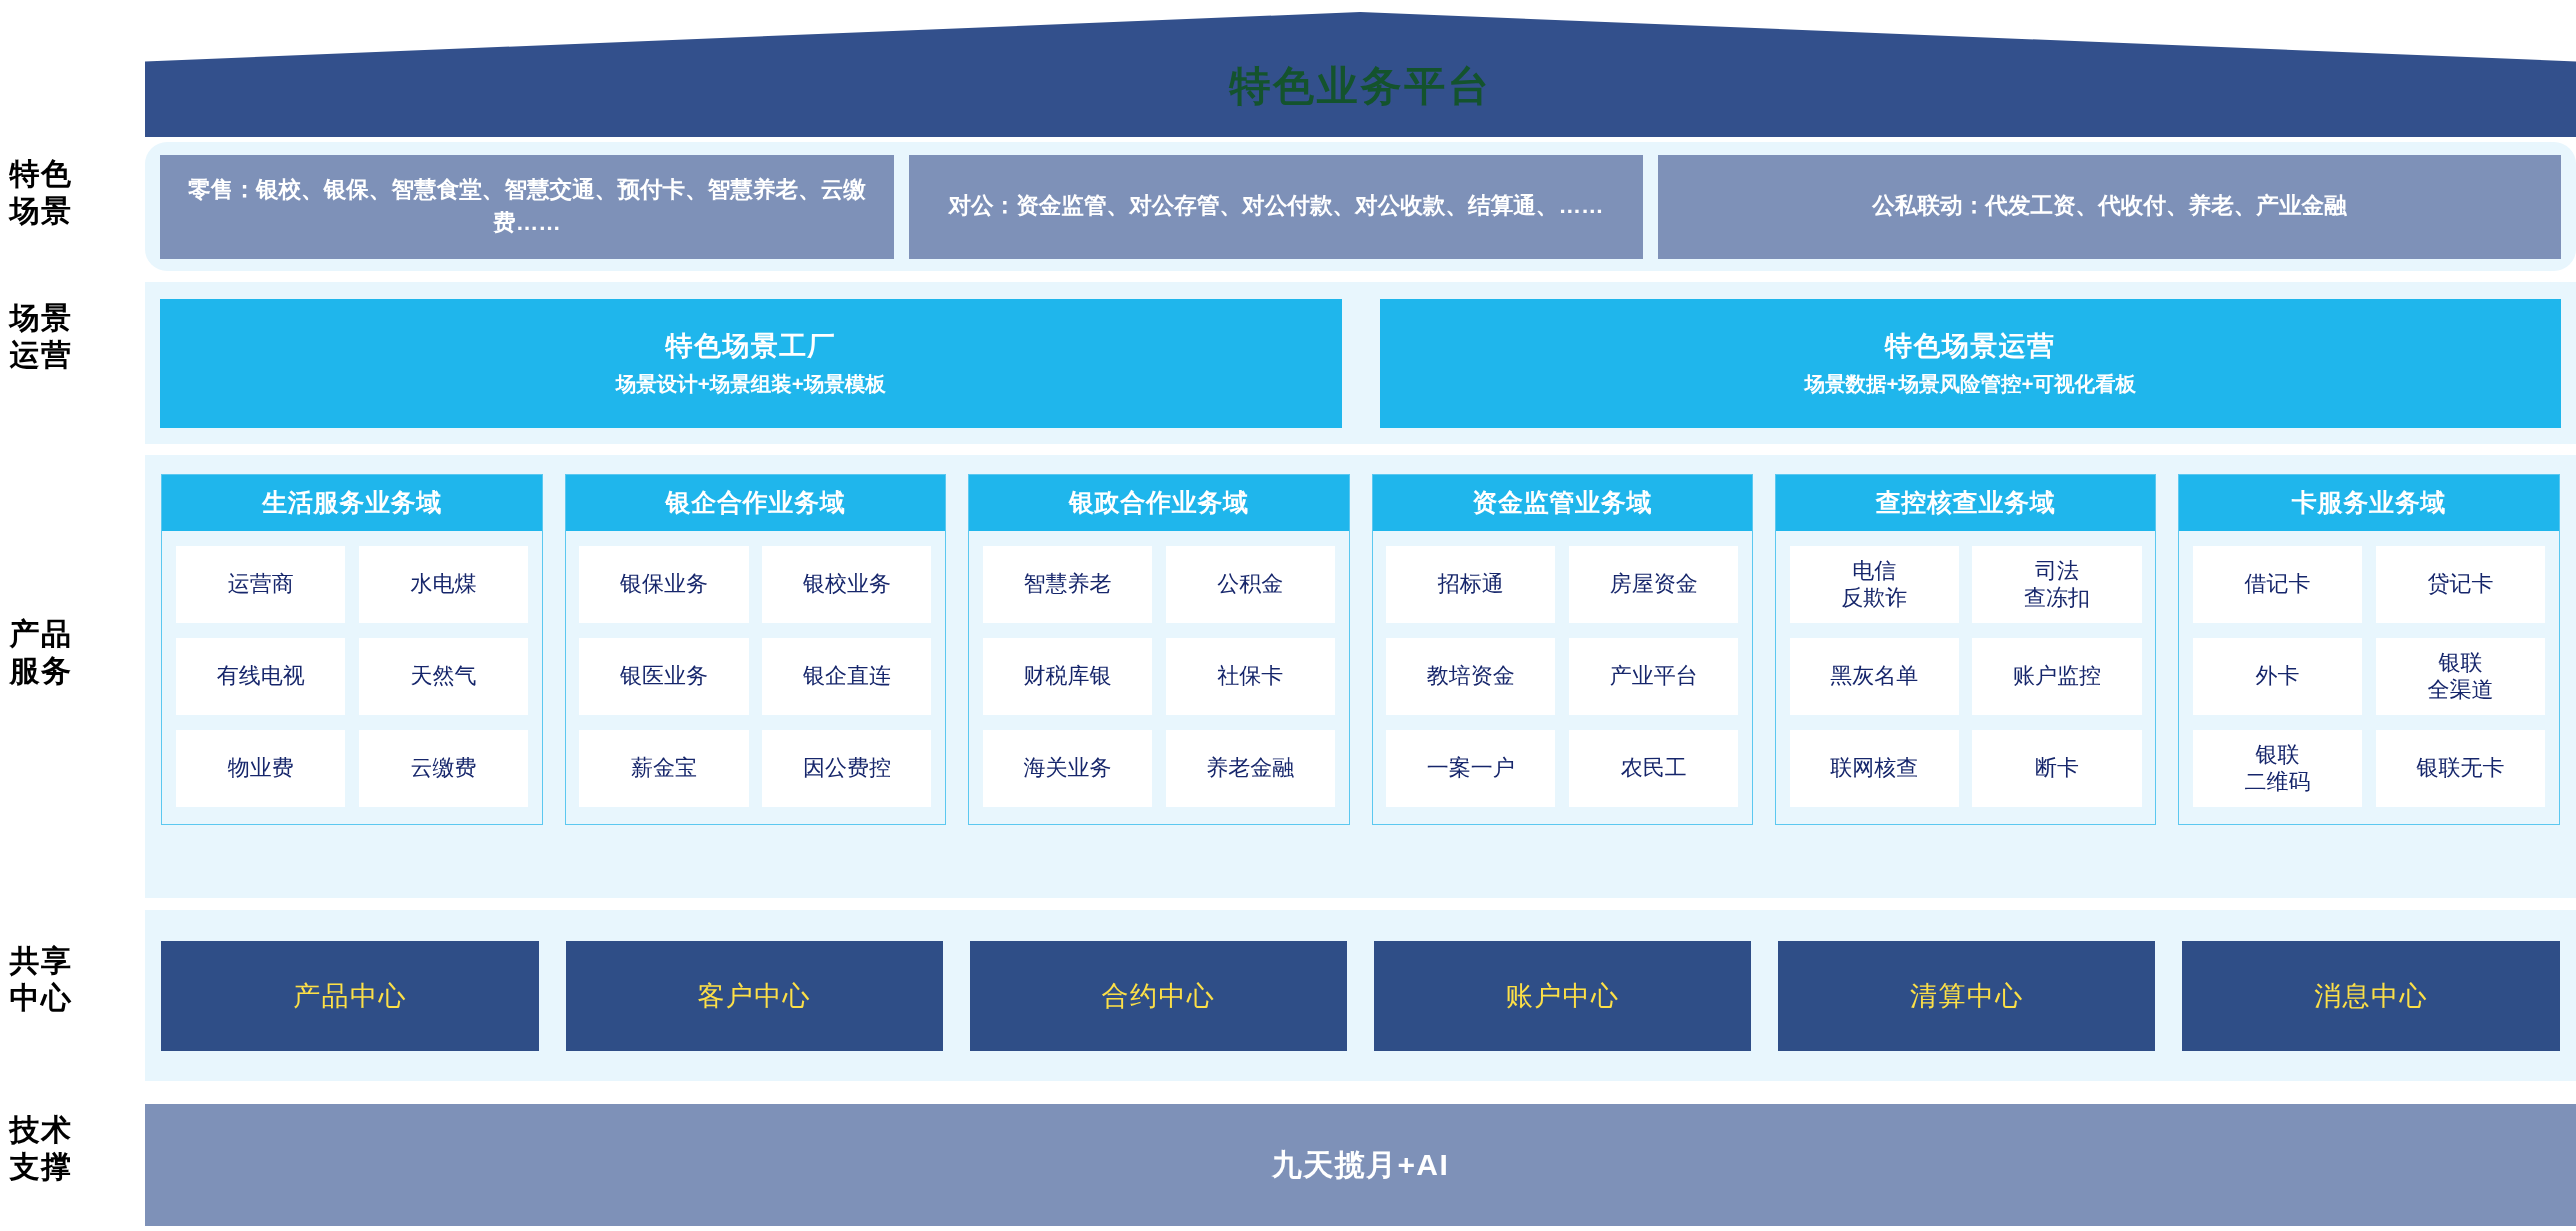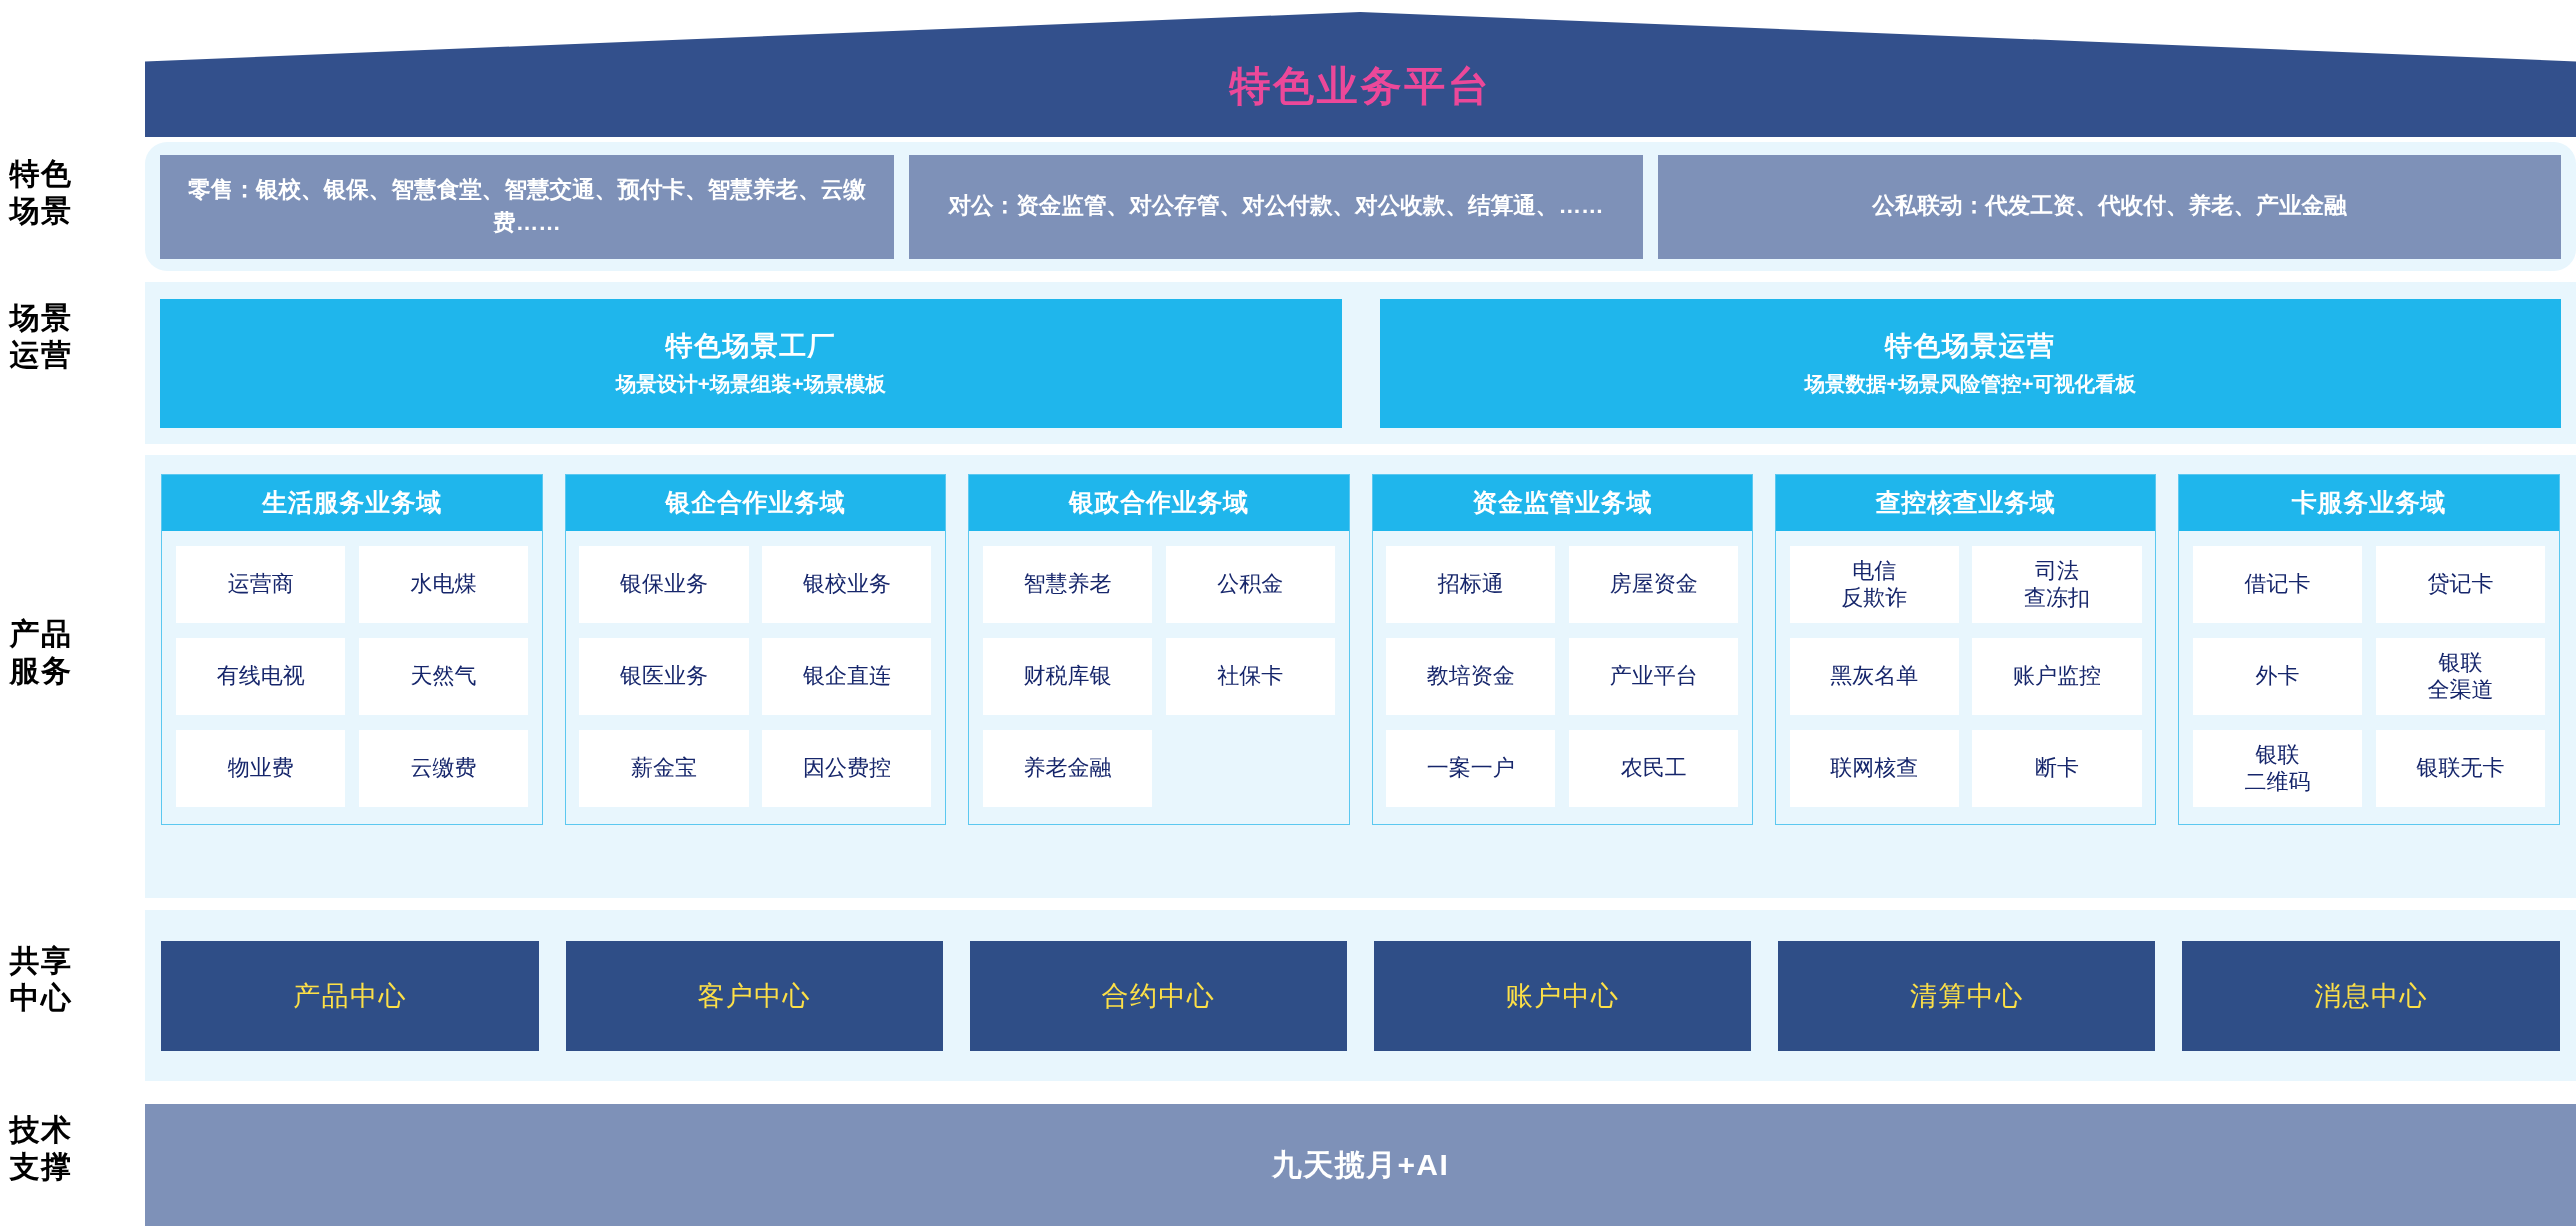--- a/index.html
+++ b/index.html
@@ -26,21 +26,21 @@
     top: 12.3px;
     width: 2431px;
     height: 125px;
   }
   .roof-svg { display: block; width: 100%; height: 100%; }
   .roof-title {
     position: absolute;
     left: 0; right: 0;
     top: 47px;
     text-align: center;
-    color: #ec4899;
+    color: #14532d;
     font-size: 41px;
     font-weight: bold;
     letter-spacing: 2.7px;
   }
 
   
   .side-label {
     position: absolute;
     left: 9.6px;
     width: 127px;
@@ -274,20 +274,21 @@
         </div>
       </div>
 
       <div class="domain">
         <div class="domain-head">银政合作业务域</div>
         <div class="domain-grid">
           <div class="tile">智慧养老</div>
           <div class="tile">公积金</div>
           <div class="tile">财税库银</div>
           <div class="tile">社保卡</div>
+          <div class="tile">海关业务</div>
           <div class="tile">养老金融</div>
         </div>
       </div>
 
       <div class="domain">
         <div class="domain-head">资金监管业务域</div>
         <div class="domain-grid">
           <div class="tile">招标通</div>
           <div class="tile">房屋资金</div>
           <div class="tile">教培资金</div>

